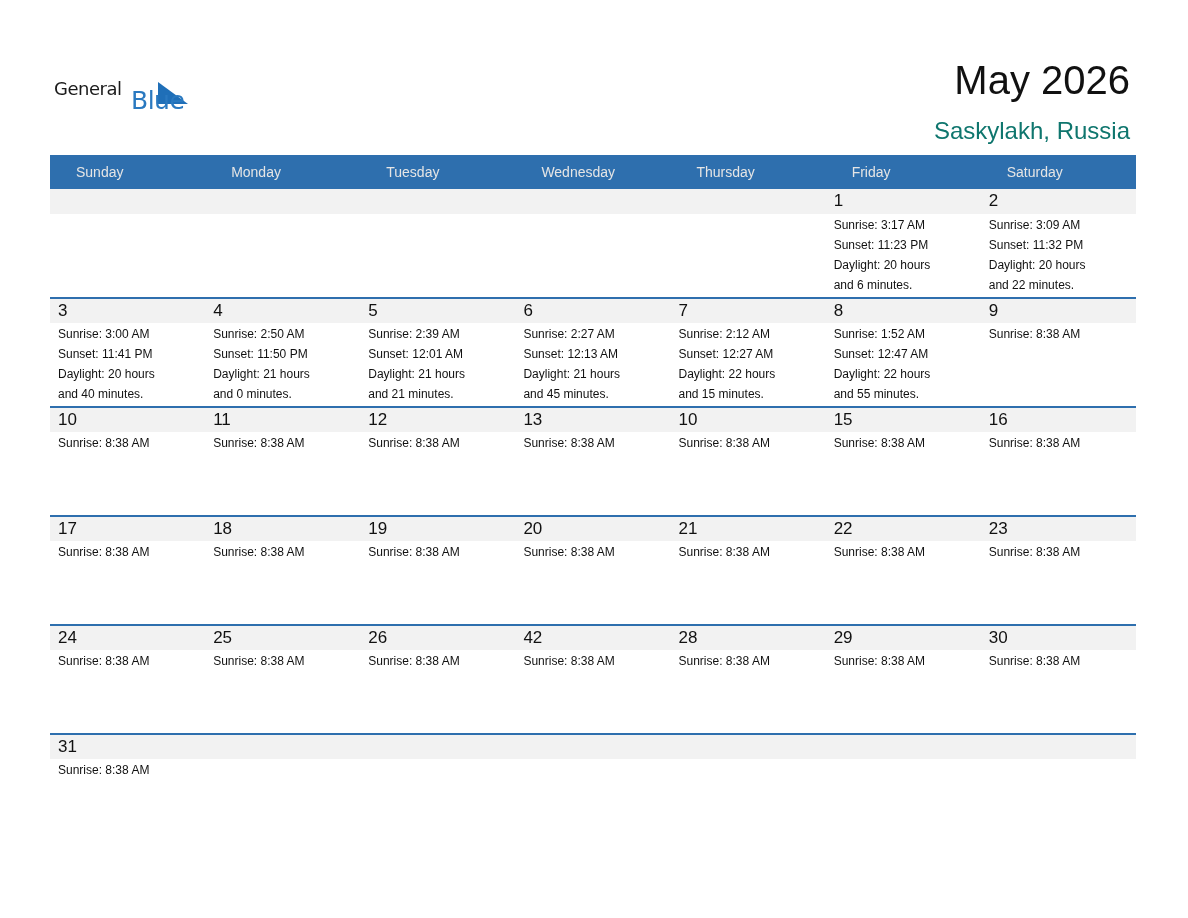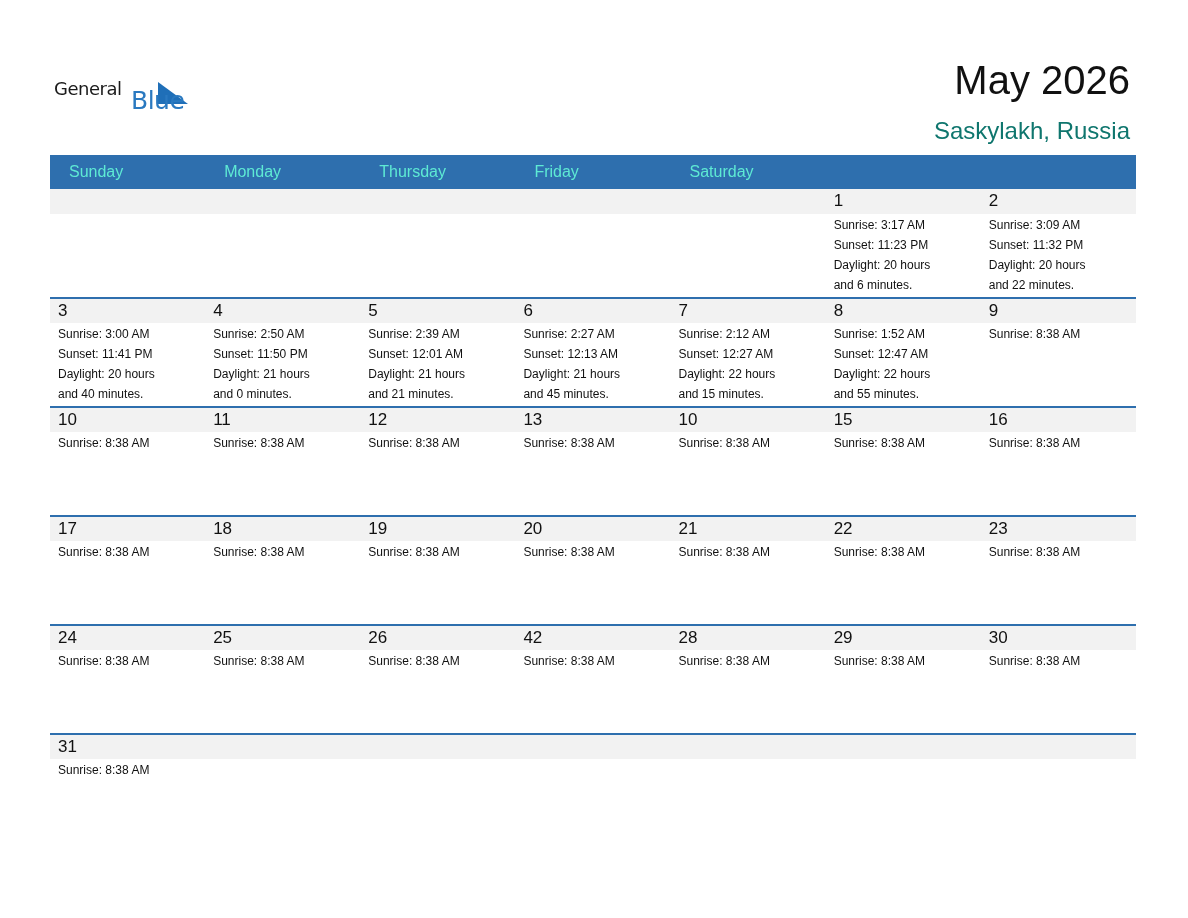--- a/index.html
+++ b/index.html
@@ -10,21 +10,21 @@
   .logo .general { position: absolute; left: 0; top: 2px; font-family: "DejaVu Sans", sans-serif; font-size: 18px; color: #1a1a1a; letter-spacing: -0.5px; }
   .logo .blue { position: absolute; left: 77px; top: 10px; font-family: "DejaVu Sans", sans-serif; font-size: 25px; color: #2a79c0; letter-spacing: -0.5px; }
   .logo .tri { position: absolute; left: 104px; top: 6px; width: 0; height: 0;
     border-left: 30px solid #1f6fb8; border-top: 22px solid transparent; }
 
   .title { position: absolute; right: 58px; top: 58px; font-size: 40px; color: #111; }
   .subtitle { position: absolute; right: 58px; top: 117px; font-size: 24px; color: #0f766e; text-align: right; }
 
   .cal { position: absolute; left: 50px; top: 155px; width: 1086px; }
   .head { display: flex; height: 34px; background: #2e6fae; }
-  .head .hc { width: 155.14px; color: #5eead4; font-size: 16px; padding-left: 19px; line-height: 34px; }
+  .head .hc { width: 155.14px; color: #e5e5e5; font-size: 14px; padding-left: 26px; line-height: 34px; }
 
   .week { position: relative; height: 109px; }
   .week.first { height: 108px; }
   .week .sep { position: absolute; left: 0; right: 0; top: 0; height: 2px; background: #2e6fae; }
   .week .band { position: absolute; left: 0; right: 0; top: 2px; height: 24px; background: #f2f2f2; }
   .week.first .band { top: 0; height: 25px; }
   .week .cells { position: absolute; left: 0; top: 0; right: 0; bottom: 0; display: flex; }
   .cell { width: 155.14px; position: relative; }
   .cell .num { position: absolute; left: 8px; top: 3px; font-size: 17px; color: #111; line-height: 22px; }
   .week.first .cell .num { top: 1px; }
@@ -41,20 +41,22 @@
   <span class="blue">Blue</span>
 </div>
 
 <div class="title">May 2026</div>
 <div class="subtitle">Saskylakh, Russia</div>
 
 <div class="cal">
   <div class="head">
     <div class="hc">Sunday</div>
     <div class="hc">Monday</div>
+    <div class="hc">Tuesday</div>
+    <div class="hc">Wednesday</div>
     <div class="hc">Thursday</div>
     <div class="hc">Friday</div>
     <div class="hc">Saturday</div>
   </div>
   <div id="weeks">
       <div class="week first">
         <div class="band"></div>
         <div class="cells">
           <div class="cell">
             <div class="num"></div>

